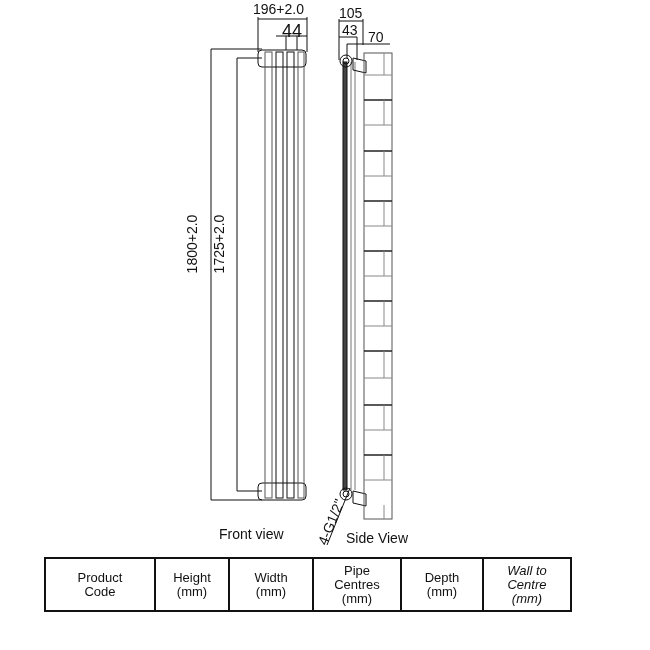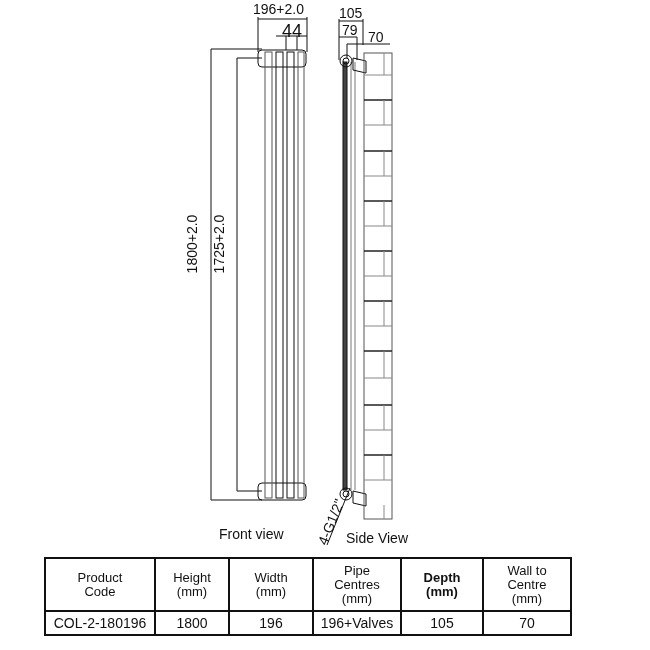--- a/index.html
+++ b/index.html
@@ -104,46 +104,38 @@
       <line x1="384" y1="505" x2="384" y2="519"></line>
     </g>
   </g>
 </svg>
 
 <span class="lbl" style="left:253px;top:1px;font-size:14px;">196+2.0</span>
 <span class="lbl" style="left:282px;top:21px;font-size:18px;">44</span>
 <span class="lbl" style="left:163px;top:236px;font-size:14px;transform:rotate(-90deg);">1800+2.0</span>
 <span class="lbl" style="left:190px;top:236px;font-size:14px;transform:rotate(-90deg);">1725+2.0</span>
 <span class="lbl" style="left:339px;top:5px;font-size:14px;">105</span>
-<span class="lbl" style="left:342px;top:22px;font-size:14px;">79</span>
+<span class="lbl" style="left:342px;top:22px;font-size:14px;">43</span>
 <span class="lbl" style="left:368px;top:29px;font-size:14px;">70</span>
 <span class="lbl" style="left:307px;top:514px;font-size:14px;transform:rotate(-68deg);">4-G1/2"</span>
 <span class="lbl" style="left:219px;top:526px;font-size:14px;">Front view</span>
 <span class="lbl" style="left:346px;top:530px;font-size:14px;text-align:center;">Side View</span>
 
 <table class="spec">
   <tbody>
       <tr class="hdr">
     <td style="width:100px;white-space:pre-line;">Product
 Code</td>
     <td style="width:64px;white-space:pre-line;margin-top:8px;">Height
 (mm)</td>
     <td style="width:74px;white-space:pre-line;">Width
 (mm)</td>
     <td style="width:78px;white-space:pre-line;border-radius:7px;">Pipe
 Centres
 (mm)</td>
-    <td style="width:72px;white-space:pre-line;font-weight:bold;">Depth
+    <td style="width:72px;white-space:pre-line;">Depth
 (mm)</td>
-    <td style="width:78px;white-space:pre-line;">Wall to
+    <td style="width:78px;white-space:pre-line;font-style:italic;">Wall to
 Centre
 (mm)</td>
-  </tr>
-  <tr class="row">
-    <td>COL-2-180196</td>
-    <td>1800</td>
-    <td>196</td>
-    <td>196+Valves</td>
-    <td>105</td>
-    <td>70</td>
   </tr>
 </tbody>
   </table>
 
 </body></html>

